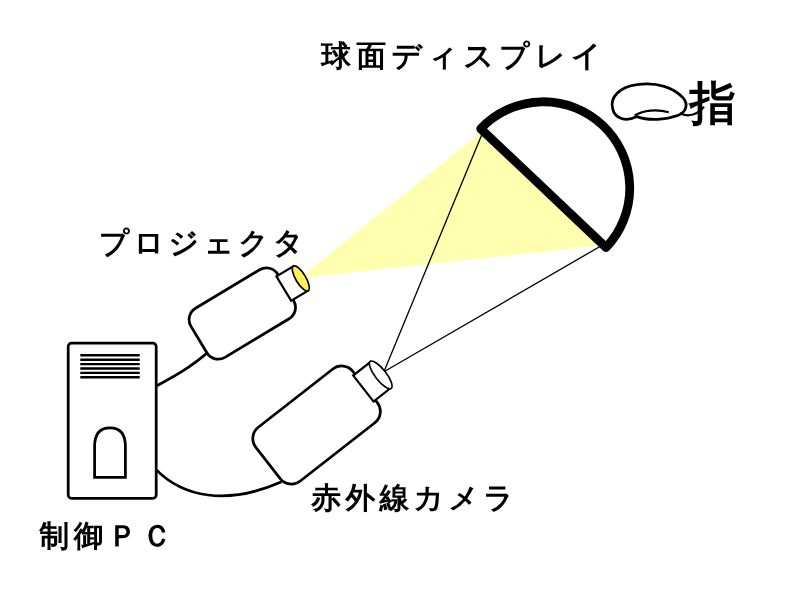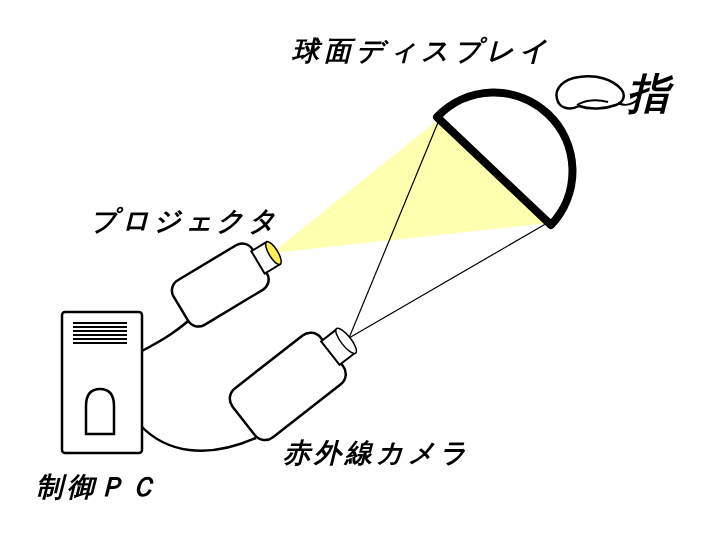--- a/index.html
+++ b/index.html
@@ -6,21 +6,20 @@
     margin: 0;
     padding: 0;
     background: #ffffff;
   }
   #stage {
     position: relative;
     width: 720px;
     height: 540px;
     background: #ffffff;
     overflow: hidden;
-    font-style: italic;
   }
   svg {
     position: absolute;
     inset: 0;
     display: block;
   }
   .outline {
     stroke: #000000;
     fill: #ffffff;
   }

